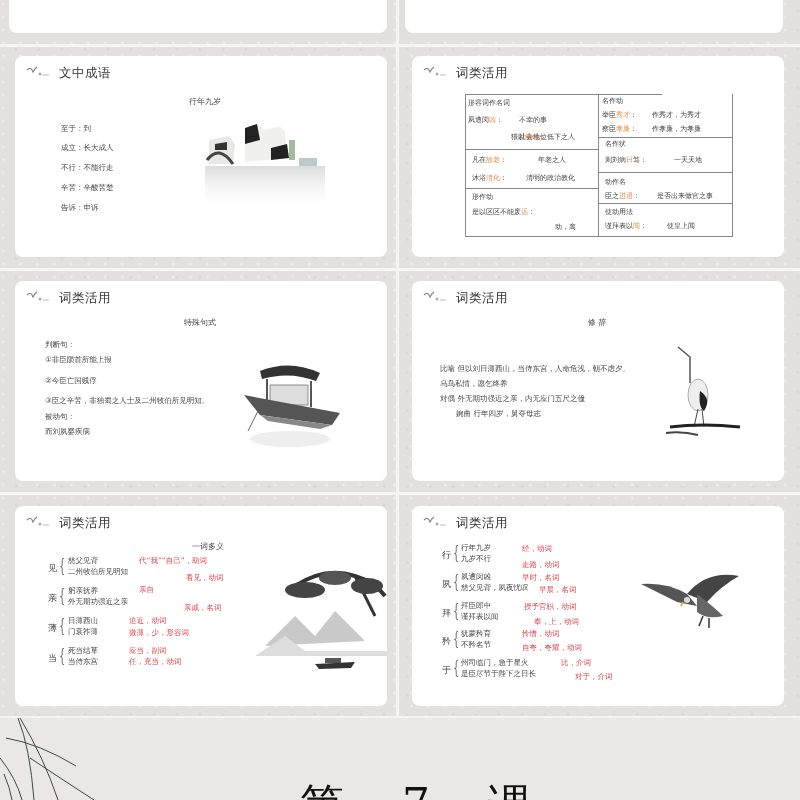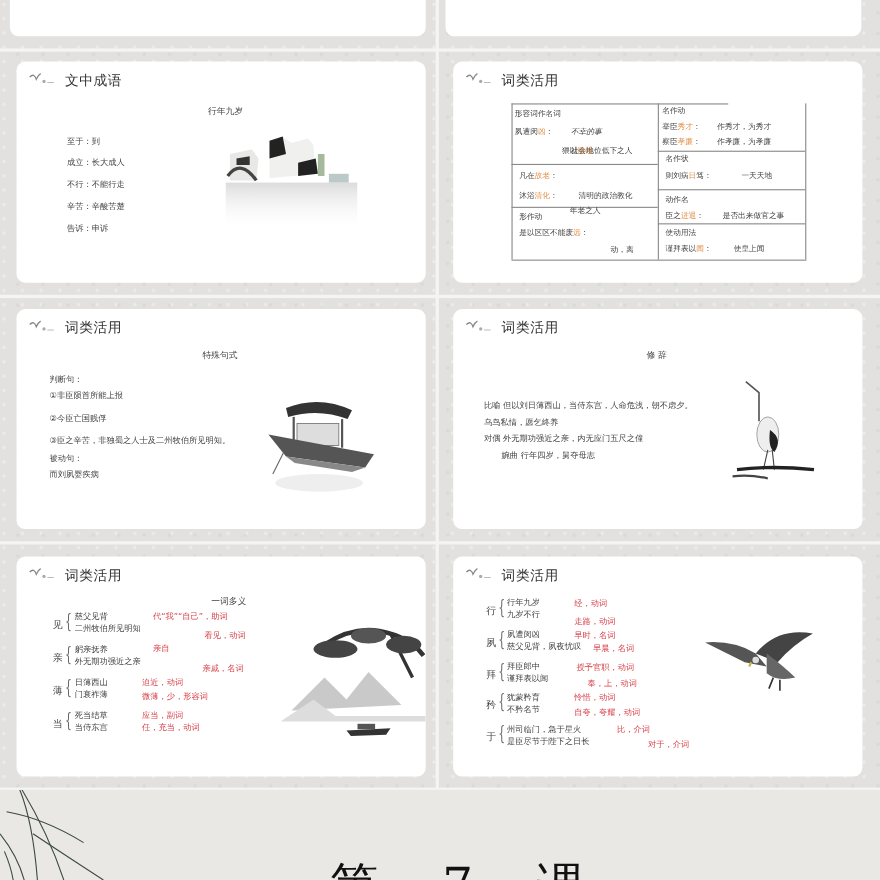--- a/index.html
+++ b/index.html
@@ -107,26 +107,26 @@
     <div class="tbl-line" style="left:53px;top:132px;width:133px;height:1px;"></div>
     <div class="tbl-line" style="left:186px;top:38px;width:64px;height:1px;"></div>
     <div class="tbl-line" style="left:320px;top:38px;width:1px;height:142px;"></div>
     <div class="tbl-line" style="left:186px;top:81px;width:134px;height:1px;"></div>
     <div class="tbl-line" style="left:186px;top:116px;width:134px;height:1px;"></div>
     <div class="tbl-line" style="left:186px;top:147px;width:134px;height:1px;"></div>
   </div>
 
   <div class="tcell" style="left:56px;top:42px;">形容词作名词</div>
   <div class="tcell" style="left:56px;top:59px;"><span>夙遭闵</span><span class="hl">凶</span><span>：</span></div>
-  <div class="tcell" style="left:107px;top:59px;font-style:italic;">不幸的事</div>
+  <div class="tcell" style="left:107px;top:59px;">不幸的事</div>
   <div class="tcell" style="left:56px;top:76px;padding-left:43px;"><span>猥以</span><span class="hl">微贱</span><span>：</span></div>
   <div class="tcell" style="left:107px;top:76px;">社会地位低下之人</div>
 
   <div class="tcell" style="left:60px;top:99px;"><span>凡在</span><span class="hl">故老</span><span>：</span></div>
-  <div class="tcell" style="left:106px;top:99px;margin-top:32px;">年老之人</div>
+  <div class="tcell" style="left:126px;top:99px;">年老之人</div>
   <div class="tcell" style="left:60px;top:117px;"><span>沐浴</span><span class="hl">清化</span><span>：</span></div>
   <div class="tcell" style="left:114px;top:117px;">清明的政治教化</div>
 
   <div class="tcell" style="left:60px;top:136px;">形作动</div>
   <div class="tcell" style="left:60px;top:151px;"><span>是以区区不能废</span><span class="hl">远</span><span>：</span></div>
   <div class="tcell" style="left:143px;top:166px;">动，离</div>
 
   <div class="tcell" style="left:190px;top:40px;">名作动</div>
   <div class="tcell" style="left:190px;top:54px;"><span>举臣</span><span class="hl">秀才</span><span>：</span></div>
   <div class="tcell" style="left:240px;top:54px;">作秀才，为秀才</div>
@@ -310,21 +310,21 @@
     <span class="bl" style="left:49px;top:134px;">不矜名节</span>
     <span class="rl" style="left:110px;top:123px;">怜惜，动词</span>
     <span class="rl" style="left:110px;top:137px;">自夸，夸耀，动词</span>
   </div>
   <div>
     <span class="head-char" style="left:30px;top:158px;">于</span>
     <span class="brace" style="left:41px;top:153px;">{</span>
     <span class="bl" style="left:49px;top:152px;text-align:center;">州司临门，急于星火</span>
     <span class="bl" style="left:49px;top:163px;">是臣尽节于陛下之日长</span>
     <span class="rl" style="left:149px;top:152px;">比，介词</span>
-    <span class="rl" style="left:163px;top:166px;margin-left:14px;">对于，介词</span>
+    <span class="rl" style="left:163px;top:166px;">对于，介词</span>
   </div>
   <div class="illustration" style="left:225px;top:60px;width:110px;height:80px;">
     <svg viewBox="0 0 110 80" width="110" height="80">
       <path d="M4 18 Q30 16 50 28 L60 40 L40 36 Z" fill="#555"></path>
       <path d="M50 28 Q70 4 102 10 Q84 20 70 36 Z" fill="#444"></path>
       <path d="M60 28 Q76 40 86 50 Q70 54 60 46 Z" fill="#666"></path>
       <circle cx="50" cy="34" r="3" fill="#ddd"></circle>
       <path d="M46 36 L44 40" stroke="#c9b24a" stroke-width="2"></path>
       <path d="M66 50 L62 60 M72 52 L72 62" stroke="#333" stroke-width="1.5"></path>
     </svg>

